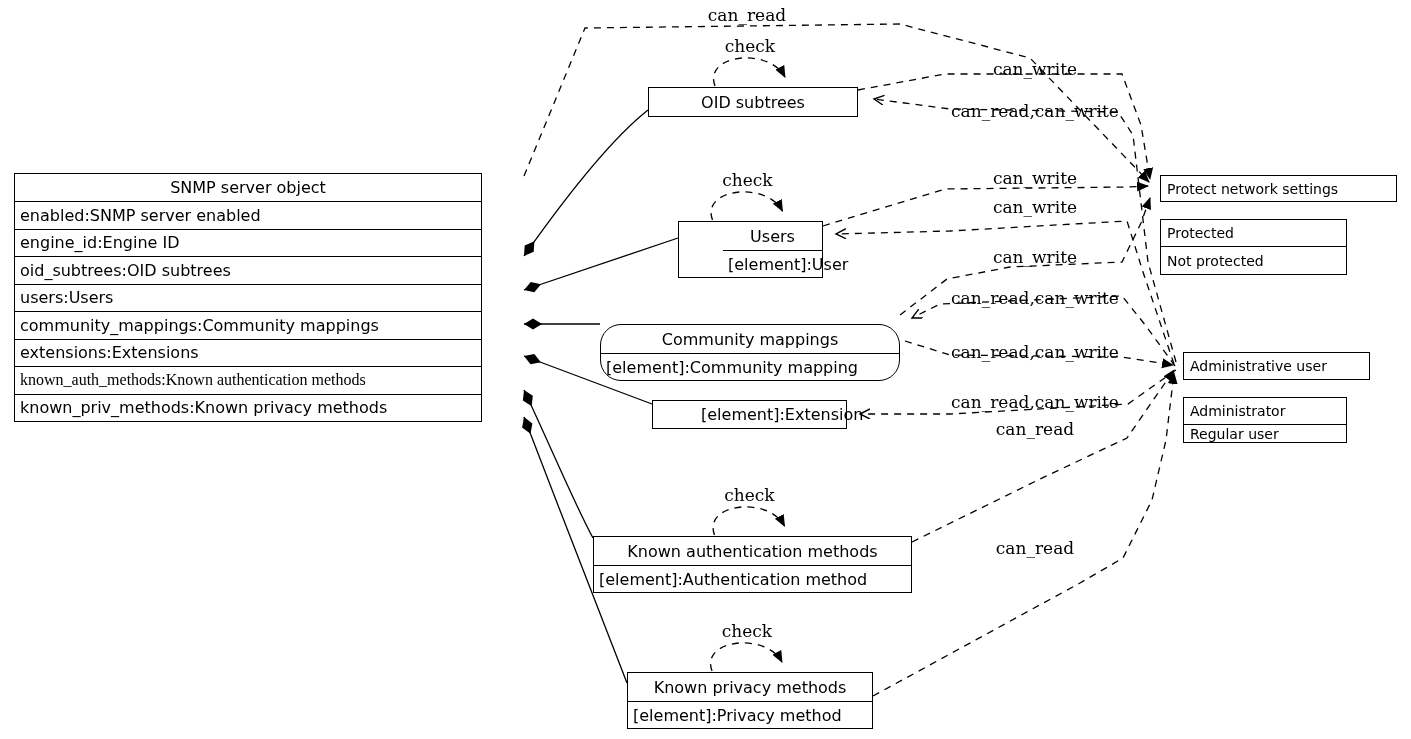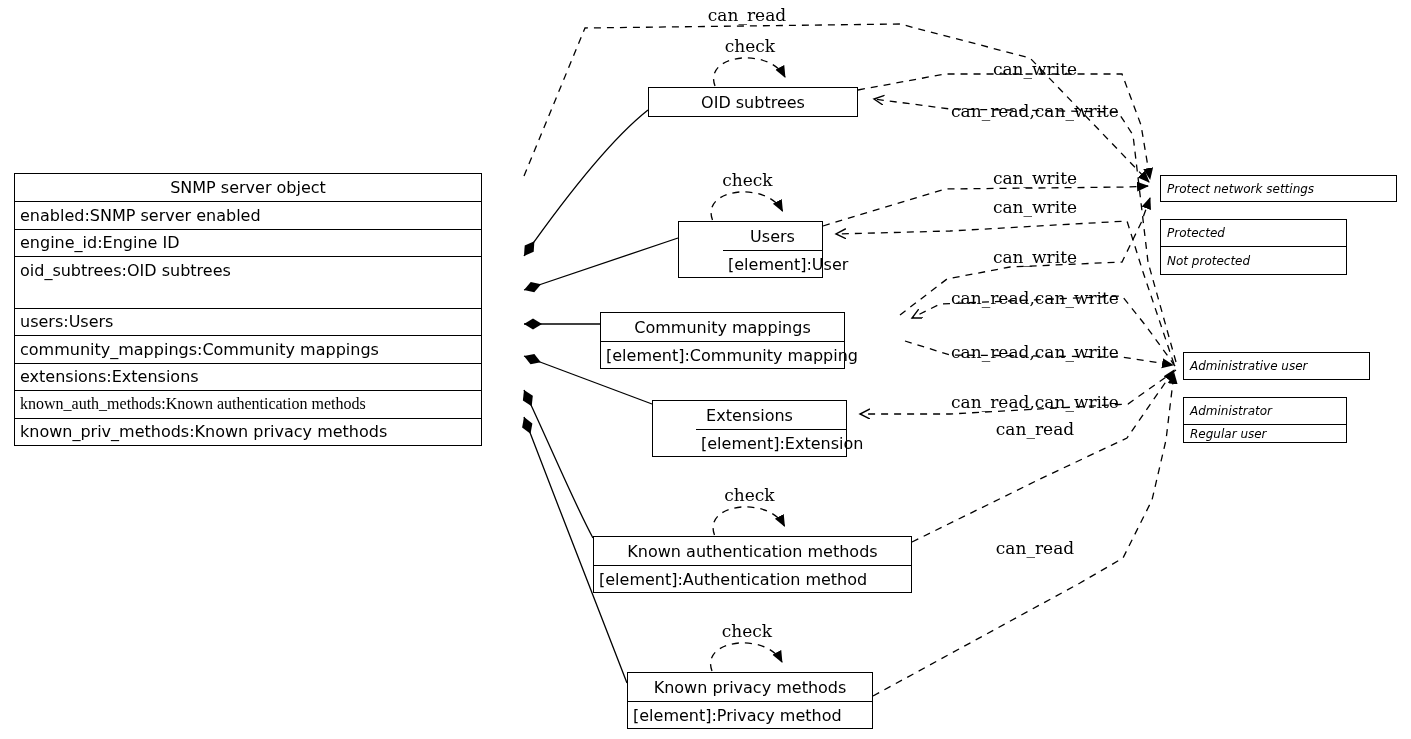--- a/index.html
+++ b/index.html
@@ -5,21 +5,21 @@
   html,body{margin:0;padding:0;background:#fff;}
   #diagram{position:relative;width:1411px;height:739px;background:#fff;overflow:hidden;
            font-family:"DejaVu Sans","Liberation Sans",sans-serif;color:#000;}
   #edge-layer{position:absolute;left:0;top:0;width:1411px;height:739px;}
   .node{position:absolute;box-sizing:border-box;background:#fff;border:1.5px solid #000;}
   .nrow{box-sizing:border-box;display:flex;align-items:center;white-space:nowrap;
         font-size:16px;padding-left:5px;overflow:visible;}
   .nrow + .nrow{border-top:1.5px solid #000;}
   .ntitle{justify-content:center;padding-left:0;}
   .rolebox{position:absolute;box-sizing:border-box;background:#fff;border:1.5px solid #000;
-           display:flex;align-items:center;font-size:12px;white-space:nowrap;font-style:italic;}
+           display:flex;align-items:center;font-size:14px;white-space:nowrap;}
   .roletitle{padding-left:6px;}
   .rolerow{padding-left:6px;margin-top:18px;}
   .edge-label{position:absolute;transform:translate(-50%,-50%);
         font-family:"DejaVu Serif","Liberation Serif",serif;font-size:17px;
         white-space:nowrap;line-height:1;}
 </style>
 </head>
 <body>
 
 <div id="diagram">
@@ -61,39 +61,38 @@
         <path d="M714.5,535 C702.5,503 768.5,496 784.5,526" fill="none" stroke="#000" stroke-width="1.3" stroke-dasharray="7,6" marker-end="url(#mFilled)"></path>
         <path d="M712,671 C700,639 766,632 782,662" fill="none" stroke="#000" stroke-width="1.3" stroke-dasharray="7,6" marker-end="url(#mFilled)"></path>
       </g>
   </svg>
   <div id="node-layer">
       <div class="node" style="left: 14px; top: 173px; width: 468px;">
         <div class="nrow ntitle" style="height: 27px;">SNMP server object</div>
         <div class="nrow" style="height: 27.5px;">enabled:SNMP server enabled</div>
         <div class="nrow" style="height: 27.5px;">engine_id:Engine ID</div>
         <div class="nrow" style="height: 27.5px;">oid_subtrees:OID subtrees</div>
-        <div class="nrow" style="height: 27.5px; margin-top: 24px;">users:Users</div>
+        <div class="nrow" style="height: 27.5px;">users:Users</div>
         <div class="nrow" style="height: 27.5px;">community_mappings:Community mappings</div>
         <div class="nrow" style="height: 27.5px;">extensions:Extensions</div>
         <div class="nrow" style="height: 27.5px; font-family: Liberation Serif, serif;">known_auth_methods:Known authentication methods</div>
         <div class="nrow" style="height: 27.5px;">known_priv_methods:Known privacy methods</div>
       </div>
       <div class="node" style="left: 648px; top: 87px; width: 210px;">
         <div class="nrow ntitle" style="height: 28px;">OID subtrees</div>
       </div>
       <div class="node" style="left: 678px; top: 221px; width: 145px; padding-left: 44px;">
         <div class="nrow ntitle" style="height: 28px;">Users</div>
         <div class="nrow" style="height: 27px;">[element]:User</div>
       </div>
-      <div class="node" style="left: 600px; top: 312px; width: 245px;">
+      <div class="node" style="left: 600px; top: 324px; width: 300px; border-radius: 21px;">
         <div class="nrow ntitle" style="height: 28px;">Community mappings</div>
         <div class="nrow" style="height: 27px;">[element]:Community mapping</div>
       </div>
       <div class="node" style="left: 652px; top: 400px; width: 195px;">
-        <div class="nrow ntitle" style="height: 28px;">Extensions</div>
         <div class="nrow" style="height: 27px; margin-left: 43px;">[element]:Extension</div>
       </div>
       <div class="node" style="left: 593px; top: 536px; width: 319px;">
         <div class="nrow ntitle" style="height: 28px;">Known authentication methods</div>
         <div class="nrow" style="height: 27px;">[element]:Authentication method</div>
       </div>
       <div class="node" style="left: 627px; top: 672px; width: 246px;">
         <div class="nrow ntitle" style="height: 28px;">Known privacy methods</div>
         <div class="nrow" style="height: 27px;">[element]:Privacy method</div>
       </div>

